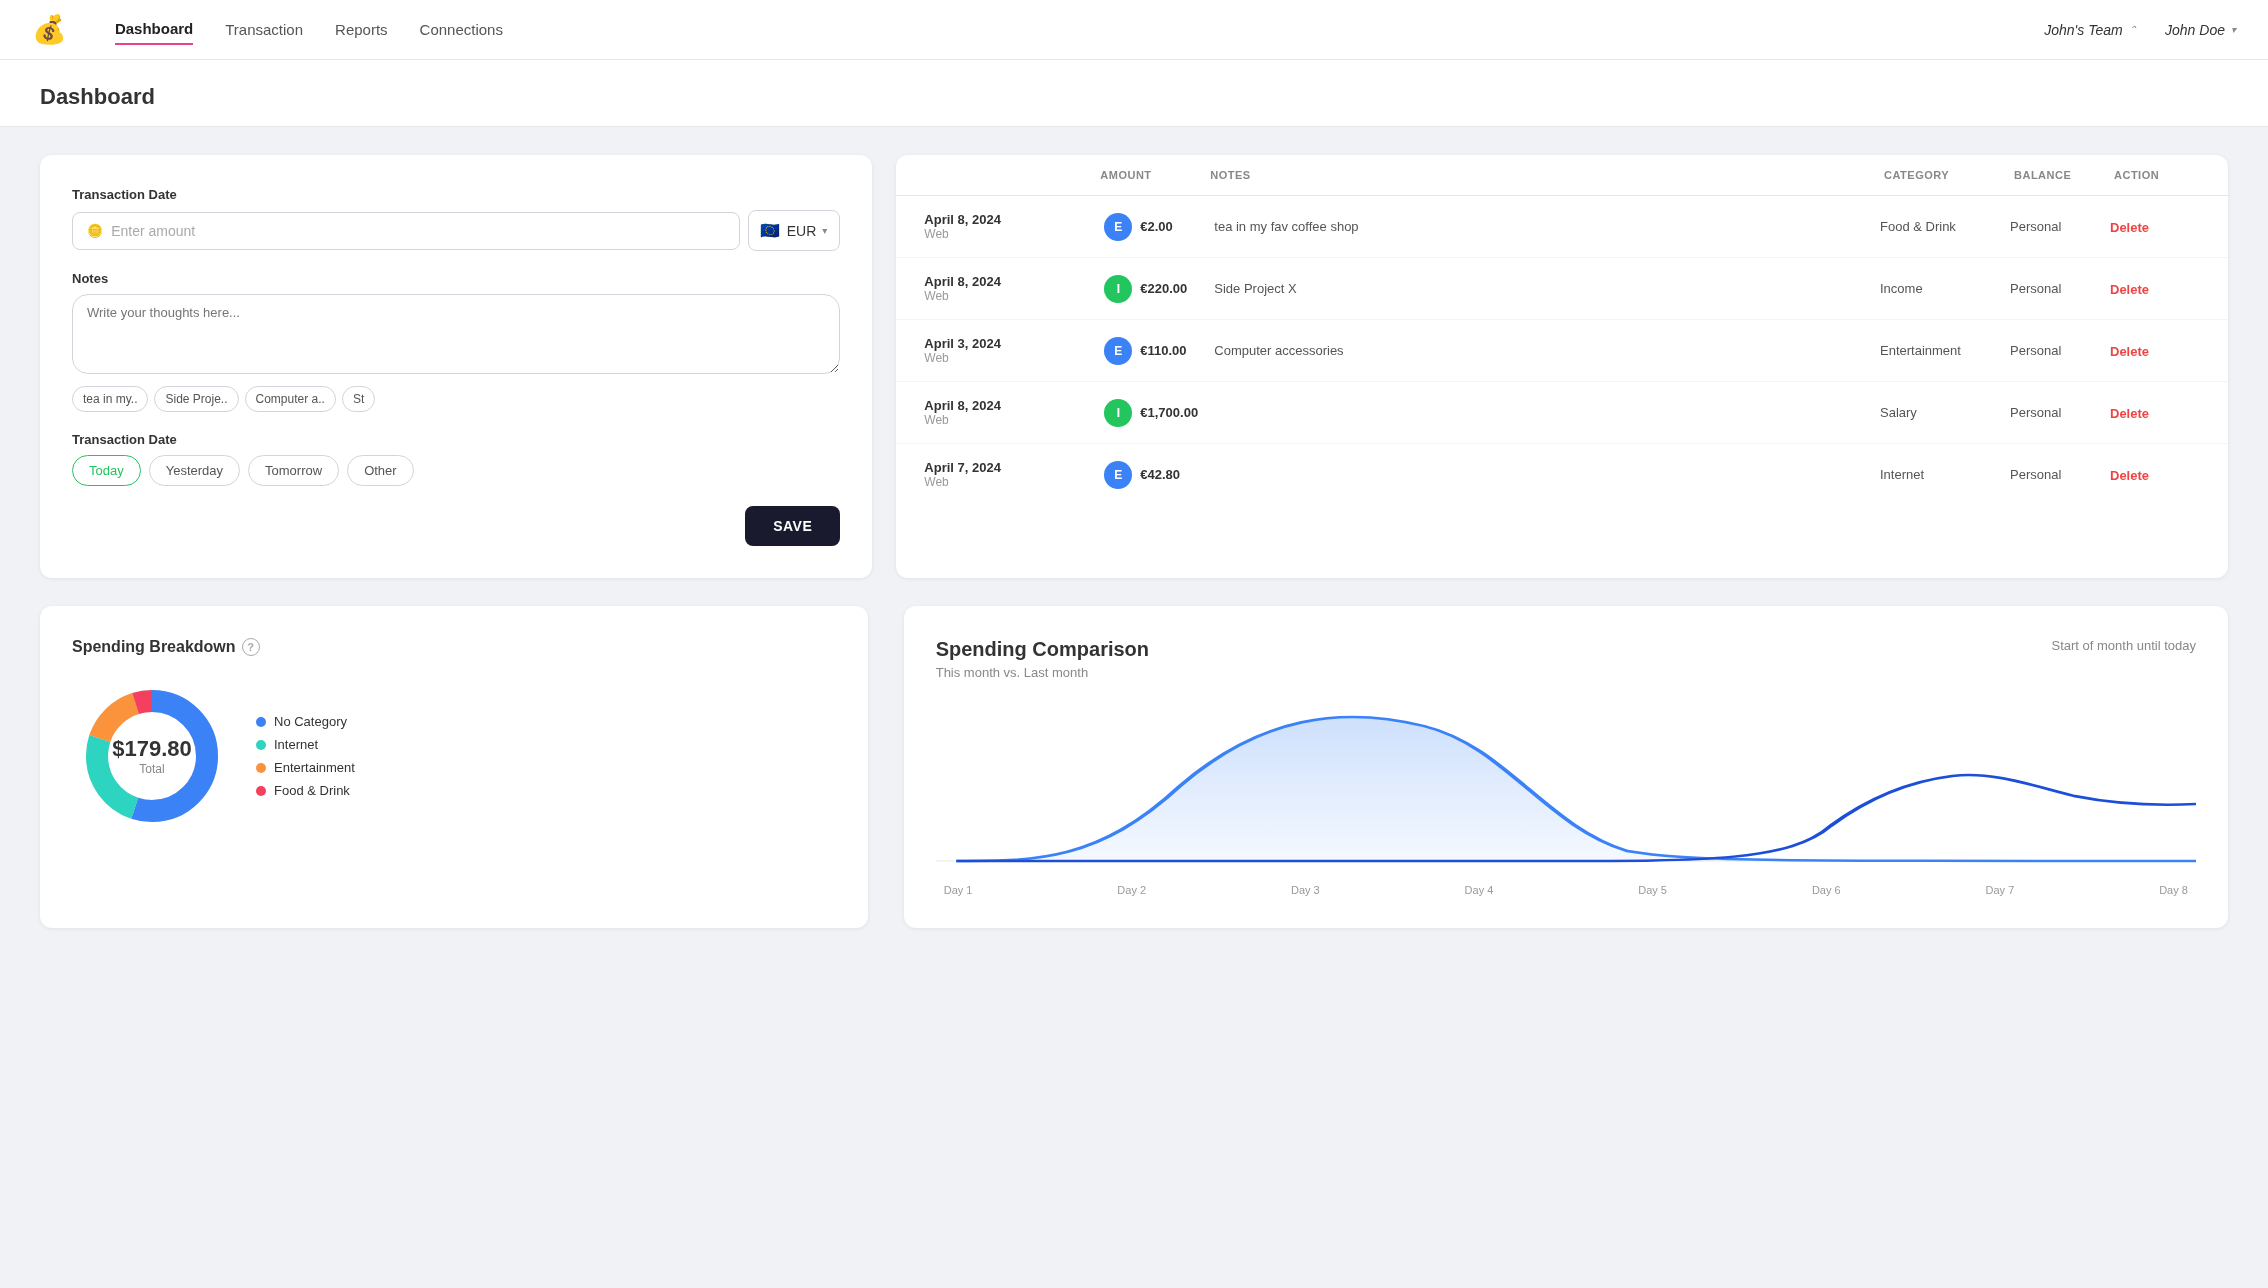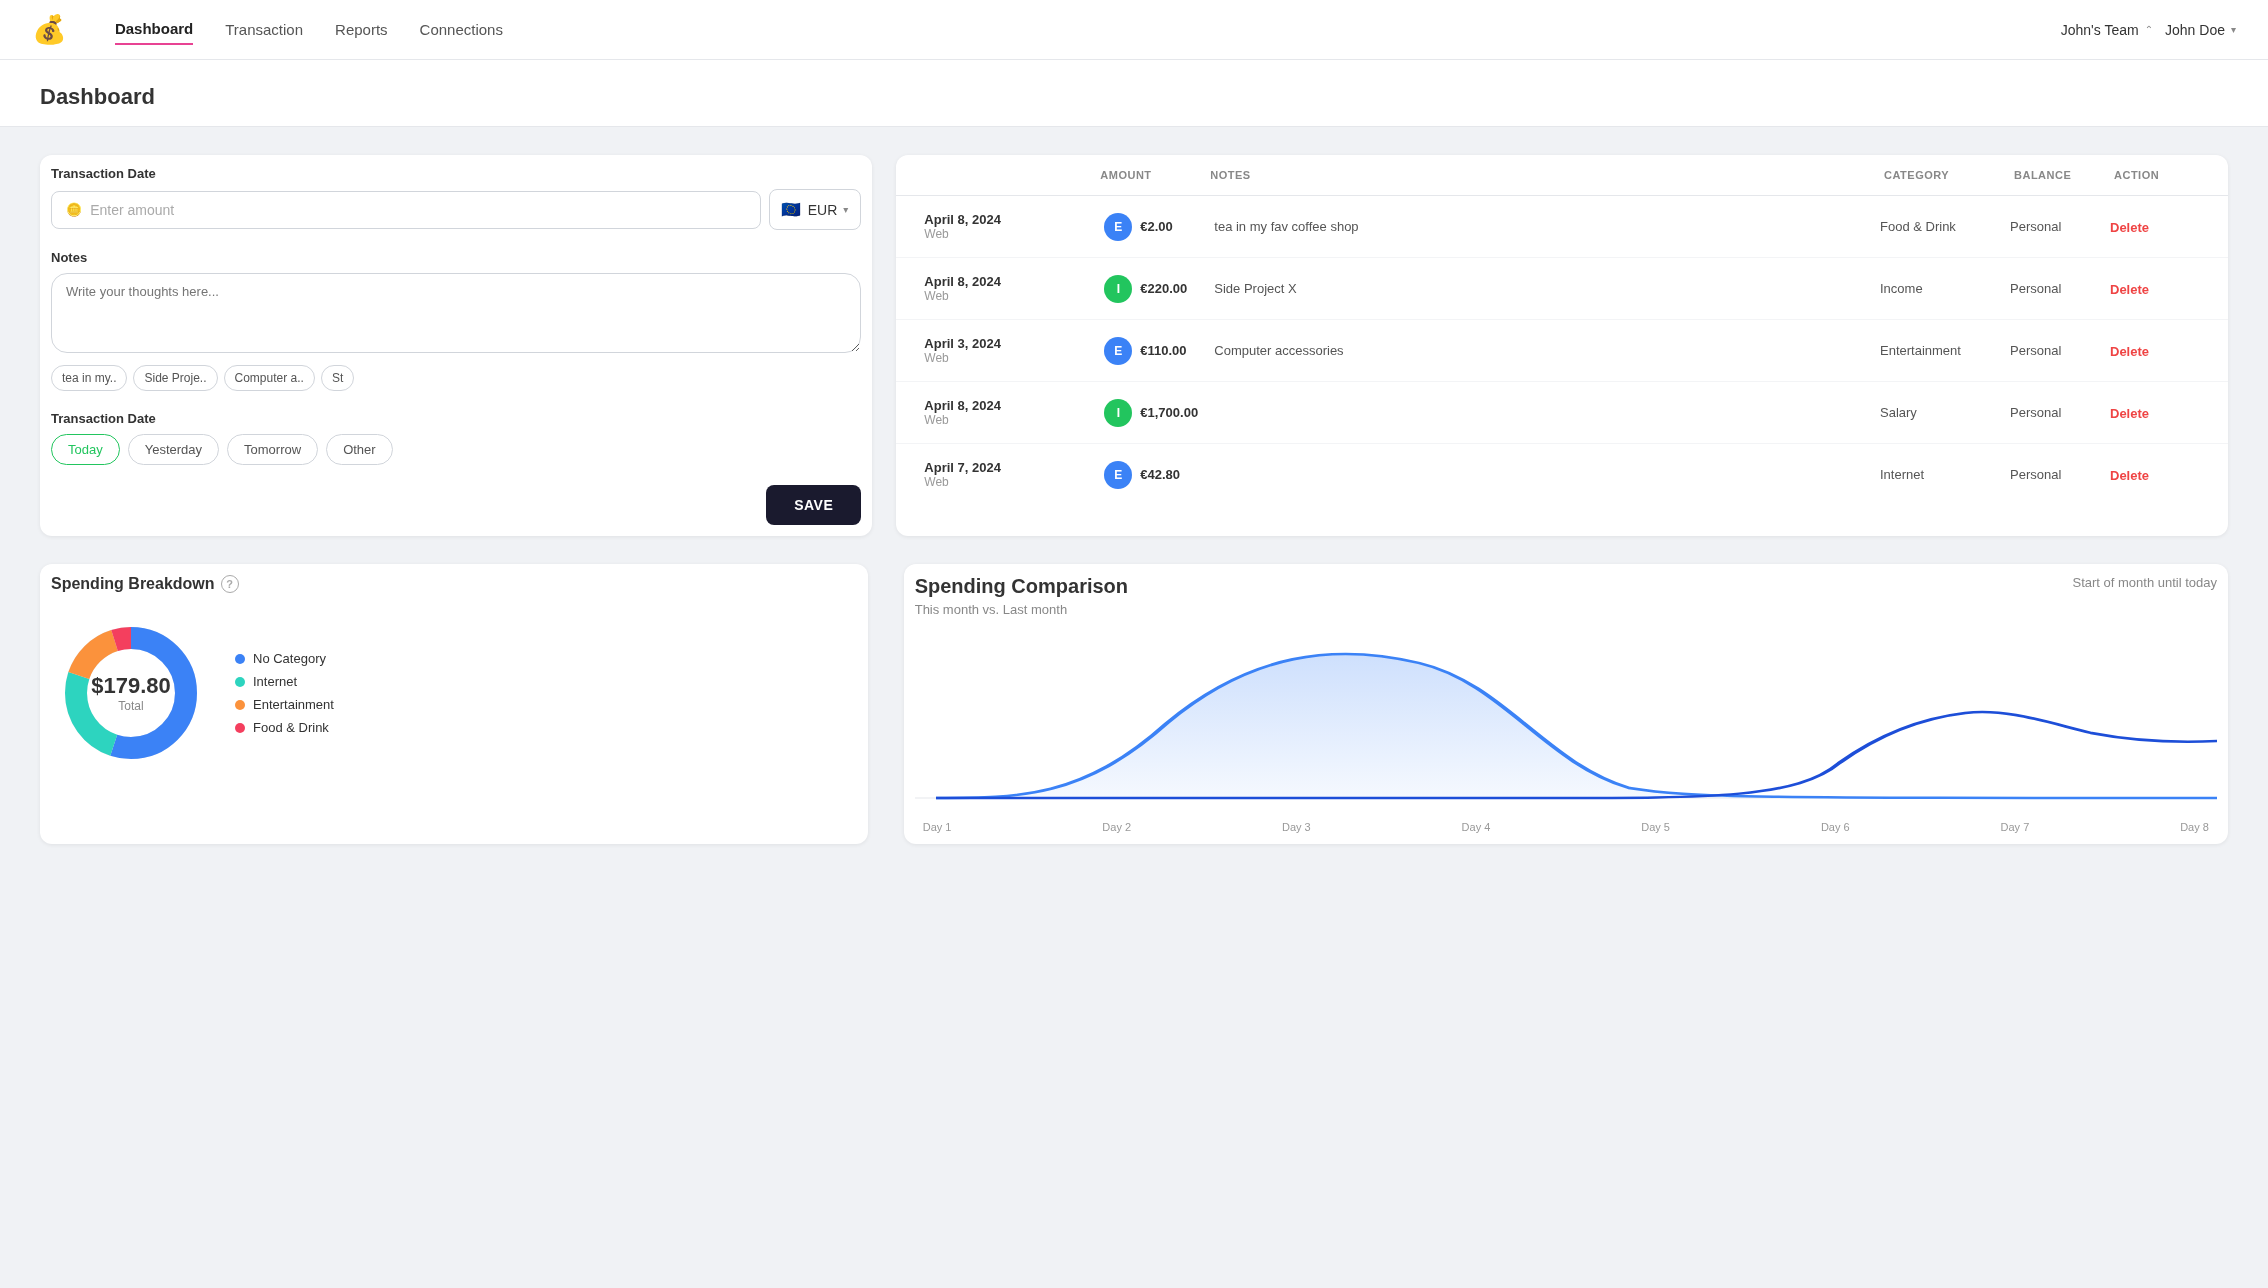--- a/index.html
+++ b/index.html
@@ -13,35 +13,35 @@
       align-items: center;
       padding: 0 32px;
       height: 60px;
       gap: 32px;
     }
     .navbar-logo { display: flex; align-items: center; margin-right: 16px; }
     .navbar-logo .logo-icon { font-size: 28px; }
     .navbar-nav { display: flex; align-items: center; gap: 32px; flex: 1; }
     .nav-item { font-size: 15px; color: #555; cursor: pointer; padding: 6px 0; text-decoration: none; }
     .nav-item.active { color: #222; font-weight: 600; border-bottom: 2px solid #e84393; }
-    .navbar-right { display: flex; align-items: center; gap: 12px; margin-left: auto; }
+    .navbar-right { display: flex; align-items: center; gap: 28px; margin-left: auto; font-style: italic; }
     .navbar-team, .navbar-user {
       display: flex; align-items: center; gap: 6px; font-size: 14px; cursor: pointer; color: #333;
     }
     .chevron { font-size: 10px; color: #888; }
 
     
     .page-header { padding: 24px 40px 16px; background: #fff; border-bottom: 1px solid #e5e7eb; }
     .page-title { font-size: 22px; font-weight: 700; }
 
     
     .main-content { padding: 28px 40px; display: grid; grid-template-columns: 1fr 1.6fr; gap: 24px; }
 
     
-    .card { background: #fff; border-radius: 12px; padding: 11px; box-shadow: 0 1px 4px rgba(0,0,0,0.07); }
+    .card { background: #fff; border-radius: 12px; padding: 32px; box-shadow: 0 1px 4px rgba(0,0,0,0.07); }
 
     
     .form-section { margin-bottom: 20px; }
     .form-label { font-size: 13px; font-weight: 600; color: #333; margin-bottom: 8px; display: block; }
     .amount-row { display: flex; gap: 8px; align-items: center; }
     .amount-input {
       flex: 1; padding: 10px 14px; border: 1px solid #d1d5db; border-radius: 8px;
       font-size: 14px; color: #aaa; display: flex; align-items: center; gap: 8px;
     }
     .amount-input .money-icon { color: #aaa; font-size: 13px; }

